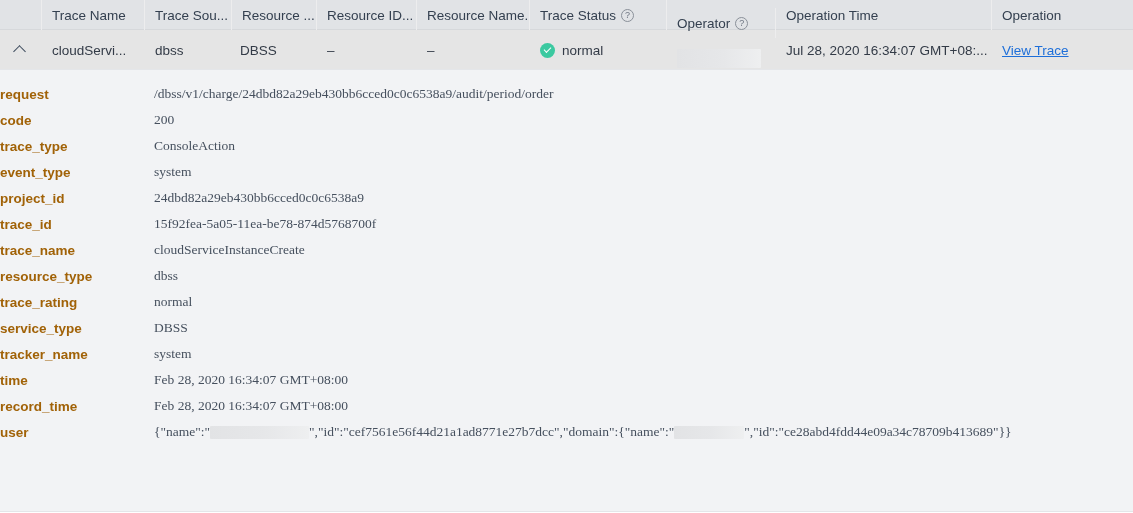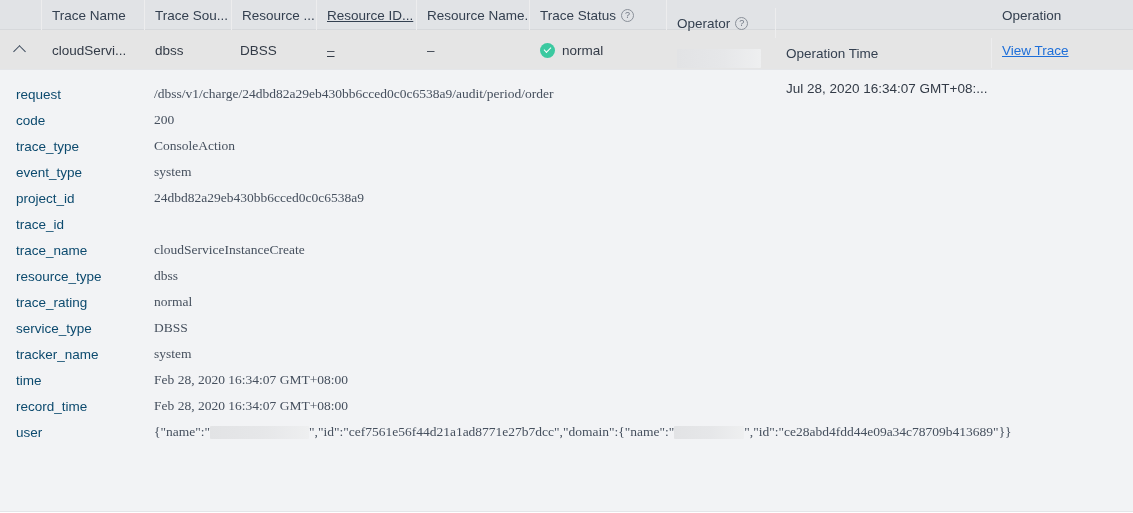--- a/index.html
+++ b/index.html
@@ -73,25 +73,25 @@
     overflow: hidden;
     flex: 0 0 auto;
   }
   .td.link { color: #1e6fd9; cursor: pointer; text-decoration: underline; }
 
   
   .c-expander { width: 42px; justify-content: center; padding: 0; }
   .c-trace-name { width: 103px; }
   .c-resource-type { width: 85px; }
   .c-trace-source { width: 87px; }
-  .c-resource-id { width: 100px; text-decoration: underline; }
+  .c-resource-id { width: 100px; }
   .c-resource-name { width: 113px; }
   .c-trace-status { width: 137px; }
   .c-operator { width: 109px; margin-top: 8px; }
-  .c-operation-time { width: 216px; margin-top: 38px; }
+  .c-operation-time { width: 216px; }
   .c-operation { width: 141px; }
 
   .chevron-up {
     width: 14px; height: 14px;
     position: relative;
     cursor: pointer;
   }
   .chevron-up::before {
     content: "";
     position: absolute;
@@ -140,23 +140,23 @@
     overflow: hidden;
   }
   .detail-row {
     display: flex;
     align-items: center;
     height: 26px;
     font-size: 13.5px;
   }
   .detail-key {
     width: 154px;
-    padding-left: 16px;
-    font-weight: normal;
-    color: #0c4a6e;
+    padding-left: 0;
+    font-weight: bold;
+    color: #a16207;
     white-space: nowrap;
   }
   .detail-val {
     color: #46505e;
     white-space: nowrap;
     font-family: Liberation Serif, serif;
   }
 </style>
 </head>
 <body>
@@ -255,20 +255,21 @@
       <div class="detail-val">system</div>
     </div>
 
     <div class="detail-row">
       <div class="detail-key">project_id</div>
       <div class="detail-val">24dbd82a29eb430bb6cced0c0c6538a9</div>
     </div>
 
     <div class="detail-row">
       <div class="detail-key">trace_id</div>
+      <div class="detail-val">15f92fea-5a05-11ea-be78-874d5768700f</div>
     </div>
 
     <div class="detail-row">
       <div class="detail-key">trace_name</div>
       <div class="detail-val">cloudServiceInstanceCreate</div>
     </div>
 
     <div class="detail-row">
       <div class="detail-key">resource_type</div>
       <div class="detail-val">dbss</div>

